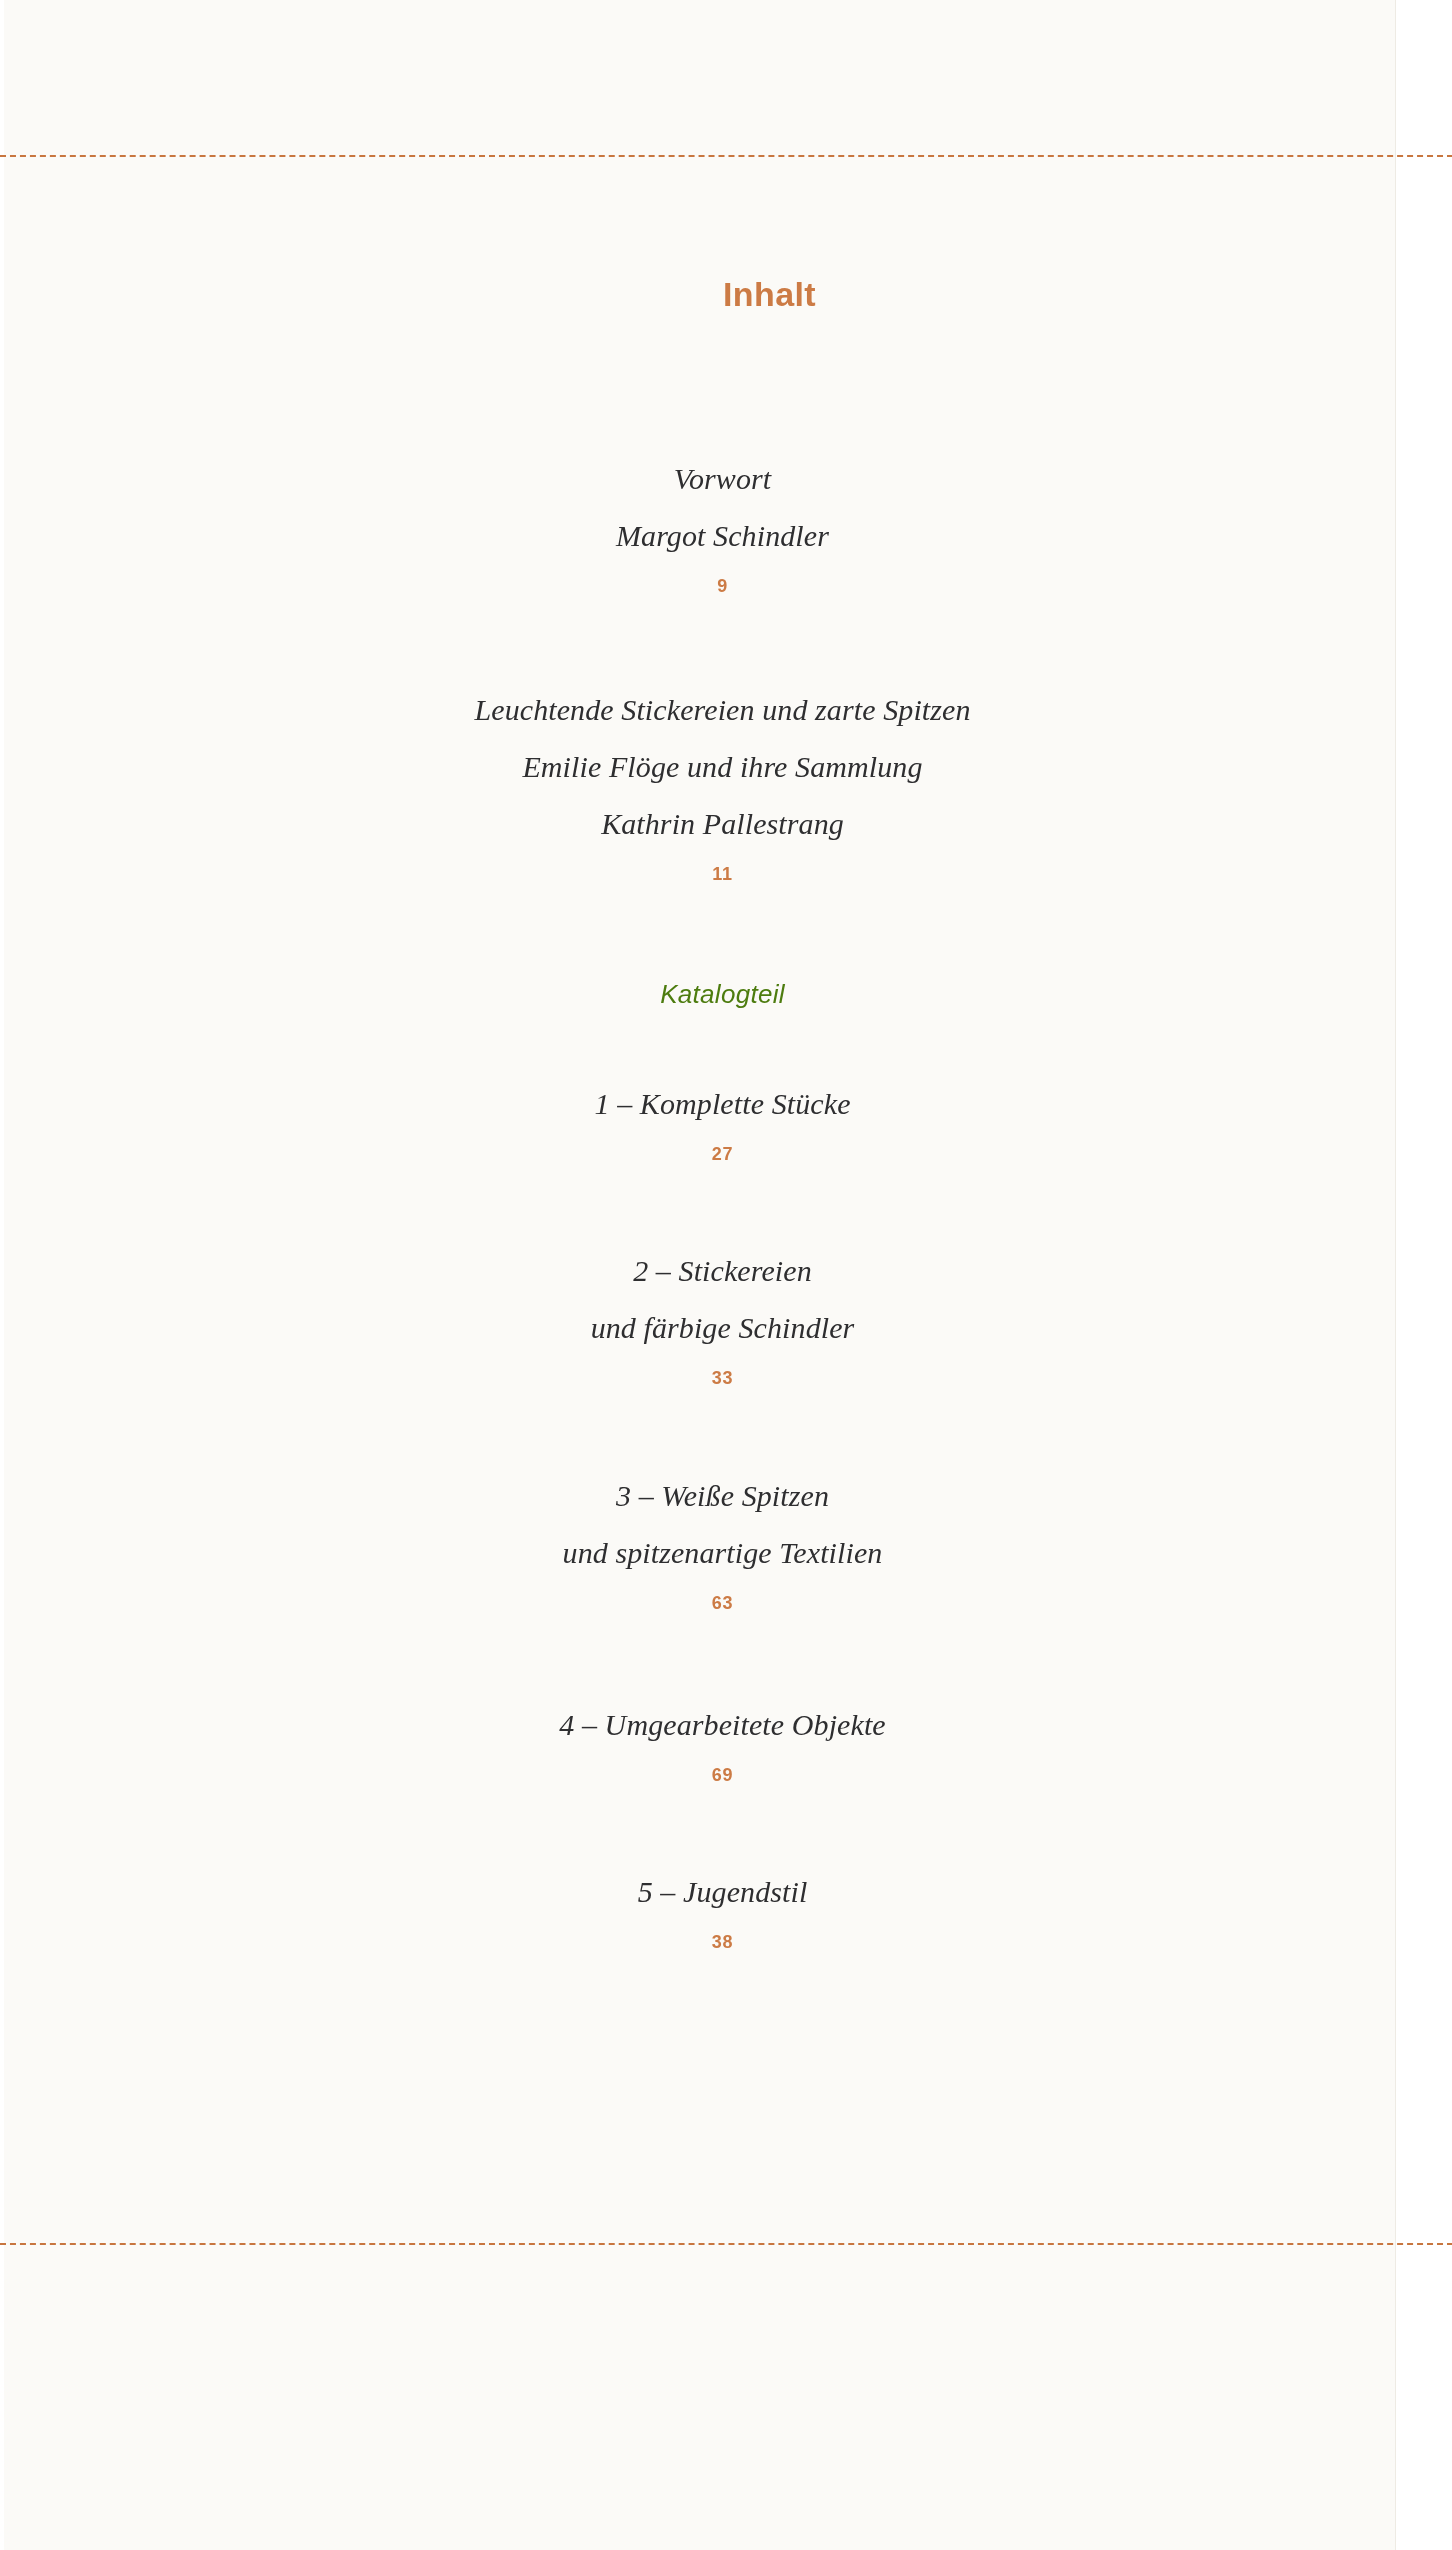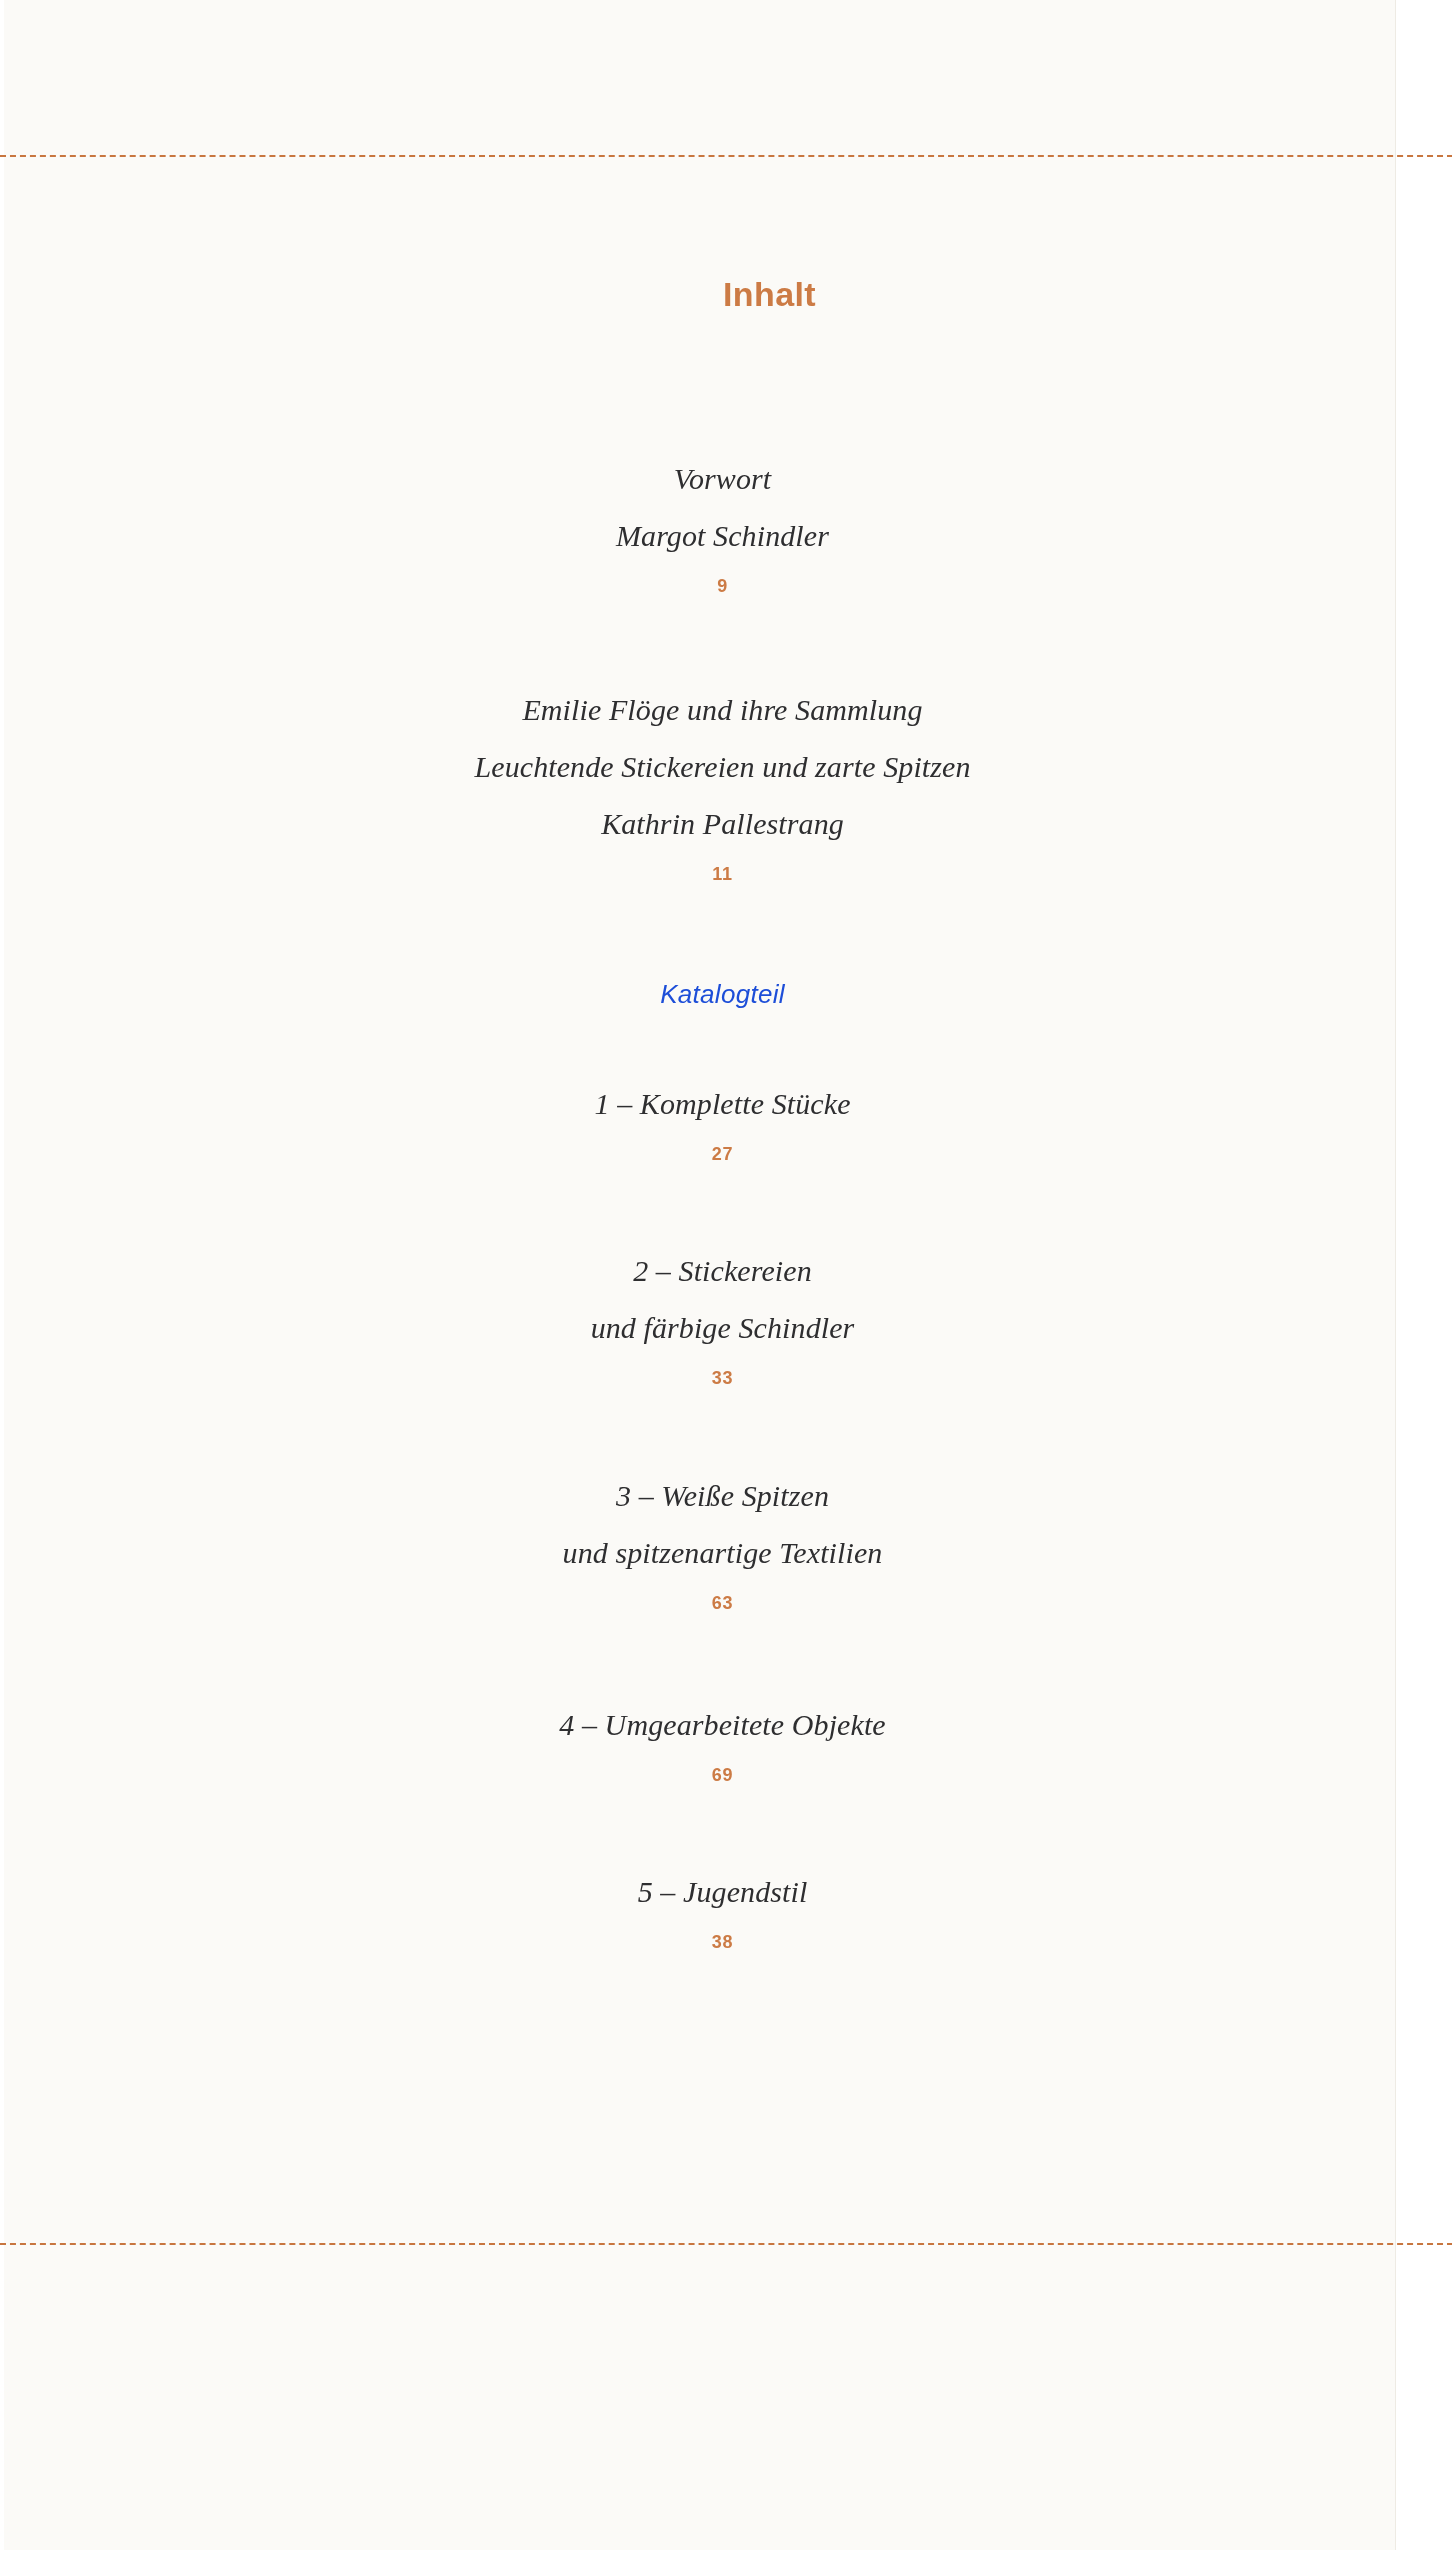--- a/index.html
+++ b/index.html
@@ -86,21 +86,21 @@
     color: #2e2e30;
     font-family: "Liberation Serif", serif;
     font-size: 30px;
     line-height: 57px;
     letter-spacing: 0.1px;
     font-style: italic;
   }
   .entry-line.sans {
     font-family: "Liberation Sans", sans-serif;
     font-size: 26px;
-    color: #1d4ed8;
+    color: #4d7c0f;
     letter-spacing: 0.3px;
   }
   .entry-author {
     color: #2e2e30;
     font-family: "Liberation Serif", serif;
     font-style: italic;
     font-size: 30px;
     line-height: 57px;
     letter-spacing: 0.1px;
   }
@@ -136,22 +136,22 @@
 
   <div class="toc-title">Inhalt</div>
 
   <div class="entry e0">
     <div class="entry-line">Vorwort</div>
     <div class="entry-author">Margot Schindler</div>
     <div class="entry-page">9</div>
   </div>
 
   <div class="entry e1">
+    <div class="entry-line">Leuchtende Stickereien und zarte Spitzen</div>
     <div class="entry-line">Emilie Flöge und ihre Sammlung</div>
-    <div class="entry-line">Leuchtende Stickereien und zarte Spitzen</div>
     <div class="entry-author">Kathrin Pallestrang</div>
     <div class="entry-page">11</div>
   </div>
 
   <div class="entry e2">
     <div class="entry-line sans">Katalogteil</div>
   </div>
 
   <div class="entry e3">
     <div class="entry-line">1 – Komplette Stücke</div>

